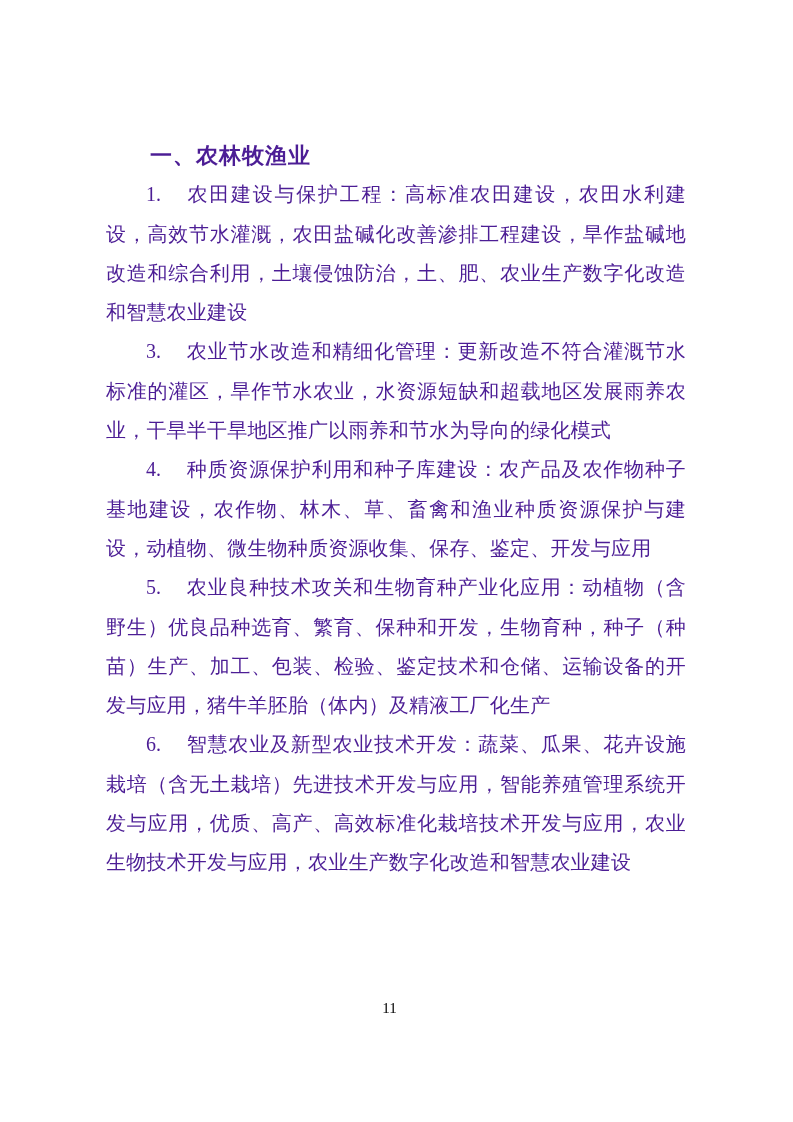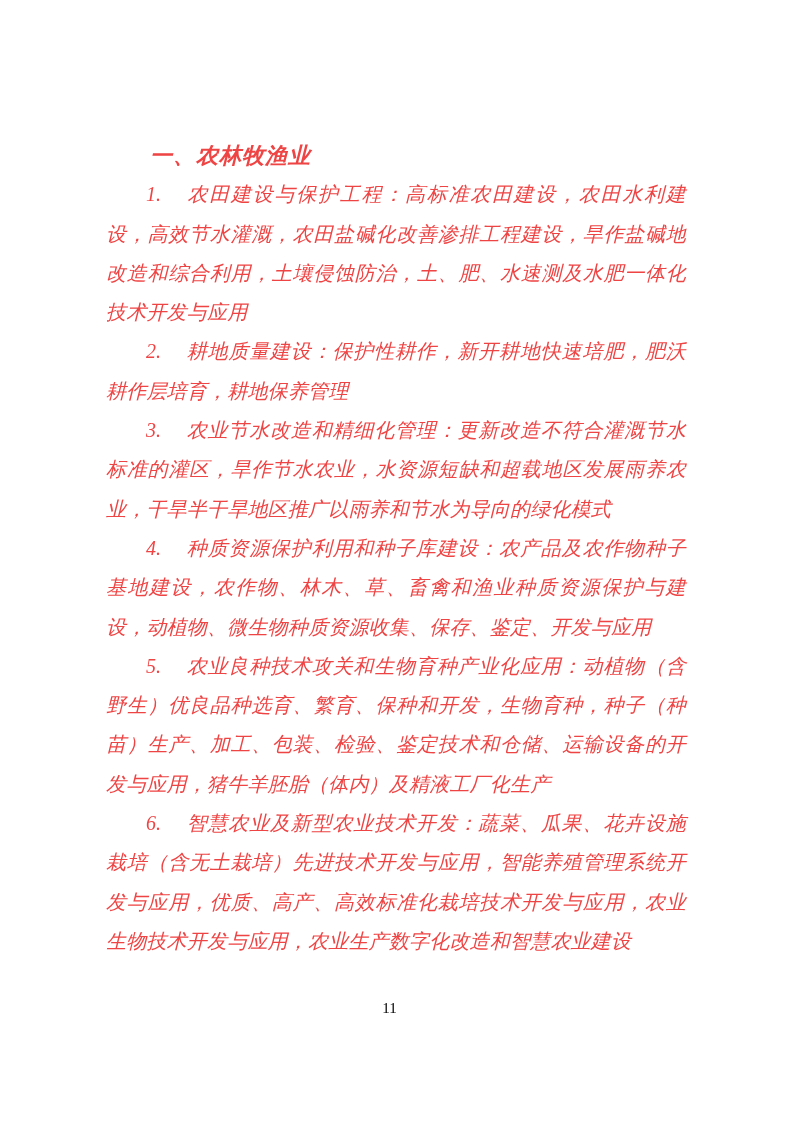--- a/index.html
+++ b/index.html
@@ -19,23 +19,22 @@
   .text-block {
     position: absolute;
     left: 106px;
     top: 136px;
     width: 580px;
     font-family: "Liberation Serif", serif;
     font-size: 20px;
     line-height: 39.3px;
     text-align: justify;
     text-justify: inter-ideograph;
-    color: #ef4444;
+    color: #4c1d95;
     letter-spacing: 0.2px;
-    font-style: italic;
   }
   .section-heading {
     margin: 0;
     font-family: "Liberation Sans", sans-serif;
     font-weight: 700;
     font-size: 22px;
     line-height: 39.3px;
     text-indent: 2em;
     text-align: left;
     letter-spacing: 1px;
@@ -64,23 +63,22 @@
 </style>
 </head>
 <body>
 
 <div class="page">
 
   <div class="text-block">
 
     <h1 class="section-heading">一、农林牧渔业</h1>
 
-    <p class="para"><span class="para-num">1.</span><span>农田建设与保护工程：高标准农田建设，农田水利建设，高效节水灌溉，农田盐碱化改善渗排工程建设，旱作盐碱地改造和综合利用，土壤侵蚀防治，土、肥、水速测及水肥一体化技术开发与应用</span></p>
+    <p class="para"><span class="para-num">1.</span><span>农田建设与保护工程：高标准农田建设，农田水利建设，高效节水灌溉，农田盐碱化改善渗排工程建设，旱作盐碱地改造和综合利用，土壤侵蚀防治，土、肥、农业生产数字化改造和智慧农业建设</span></p>
 
-    <p class="para"><span class="para-num">2.</span><span>耕地质量建设：保护性耕作，新开耕地快速培肥，肥沃耕作层培育，耕地保养管理</span></p>
 
     <p class="para"><span class="para-num">3.</span><span>农业节水改造和精细化管理：更新改造不符合灌溉节水标准的灌区，旱作节水农业，水资源短缺和超载地区发展雨养农业，干旱半干旱地区推广以雨养和节水为导向的绿化模式</span></p>
 
     <p class="para"><span class="para-num">4.</span><span>种质资源保护利用和种子库建设：农产品及农作物种子基地建设，农作物、林木、草、畜禽和渔业种质资源保护与建设，动植物、微生物种质资源收集、保存、鉴定、开发与应用</span></p>
 
     <p class="para"><span class="para-num">5.</span><span>农业良种技术攻关和生物育种产业化应用：动植物（含野生）优良品种选育、繁育、保种和开发，生物育种，种子（种苗）生产、加工、包装、检验、鉴定技术和仓储、运输设备的开发与应用，猪牛羊胚胎（体内）及精液工厂化生产</span></p>
 
     <p class="para"><span class="para-num">6.</span><span>智慧农业及新型农业技术开发：蔬菜、瓜果、花卉设施栽培（含无土栽培）先进技术开发与应用，智能养殖管理系统开发与应用，优质、高产、高效标准化栽培技术开发与应用，农业生物技术开发与应用，农业生产数字化改造和智慧农业建设</span></p>
 
 

